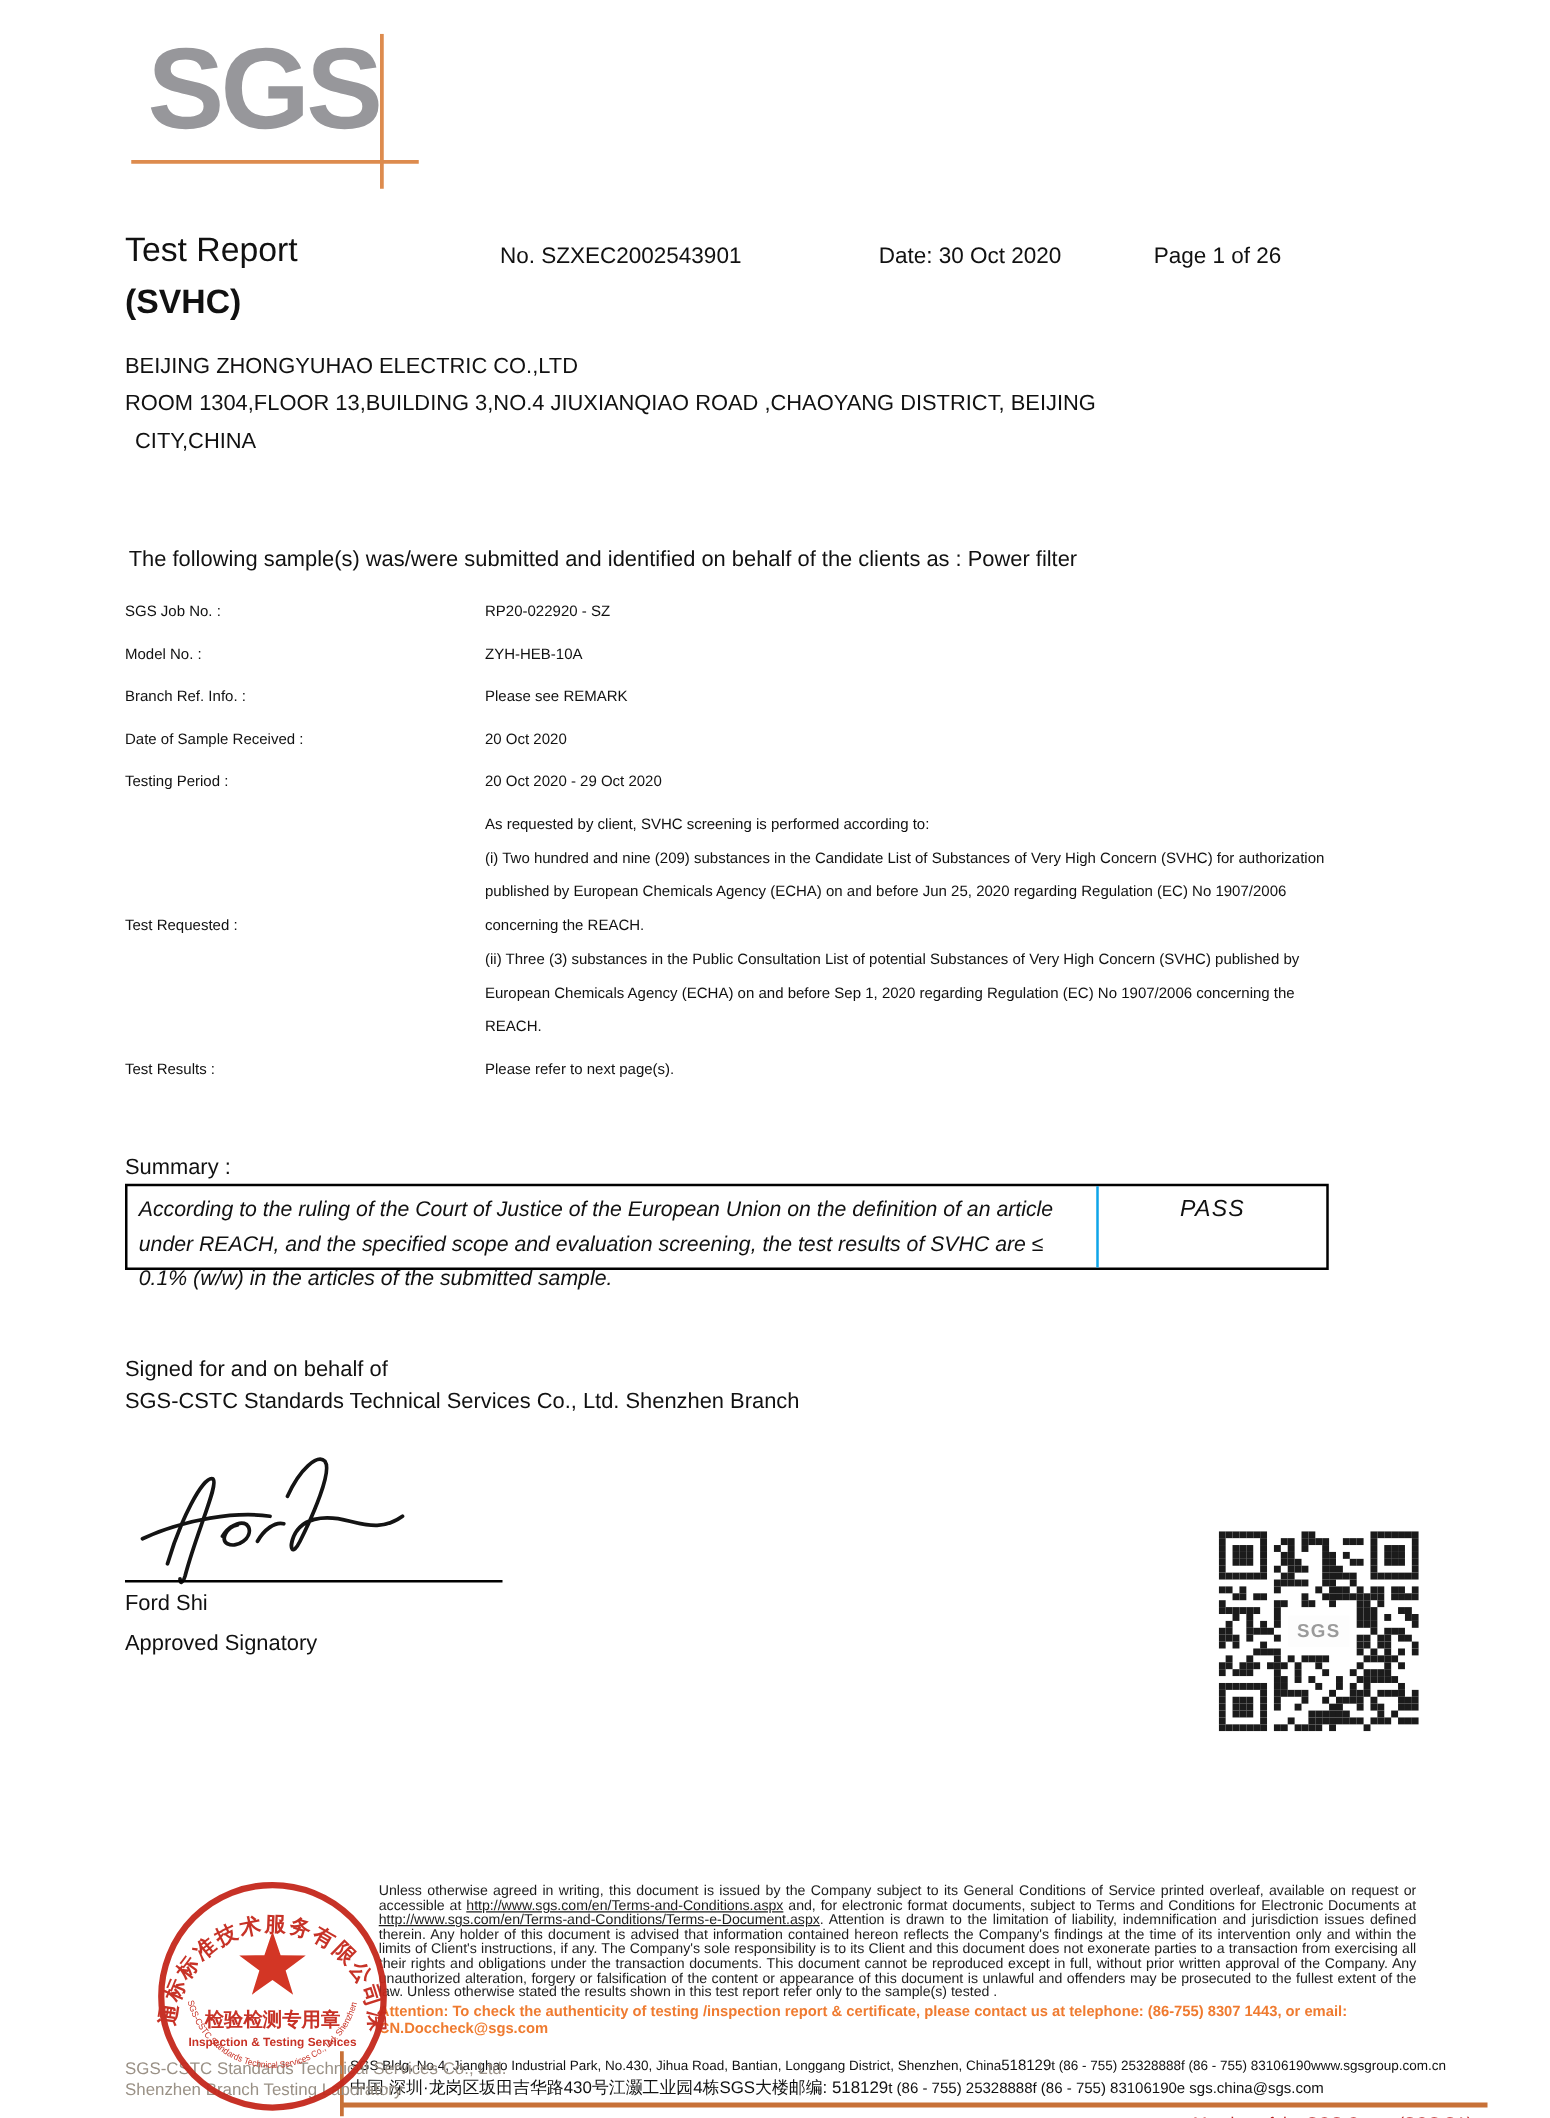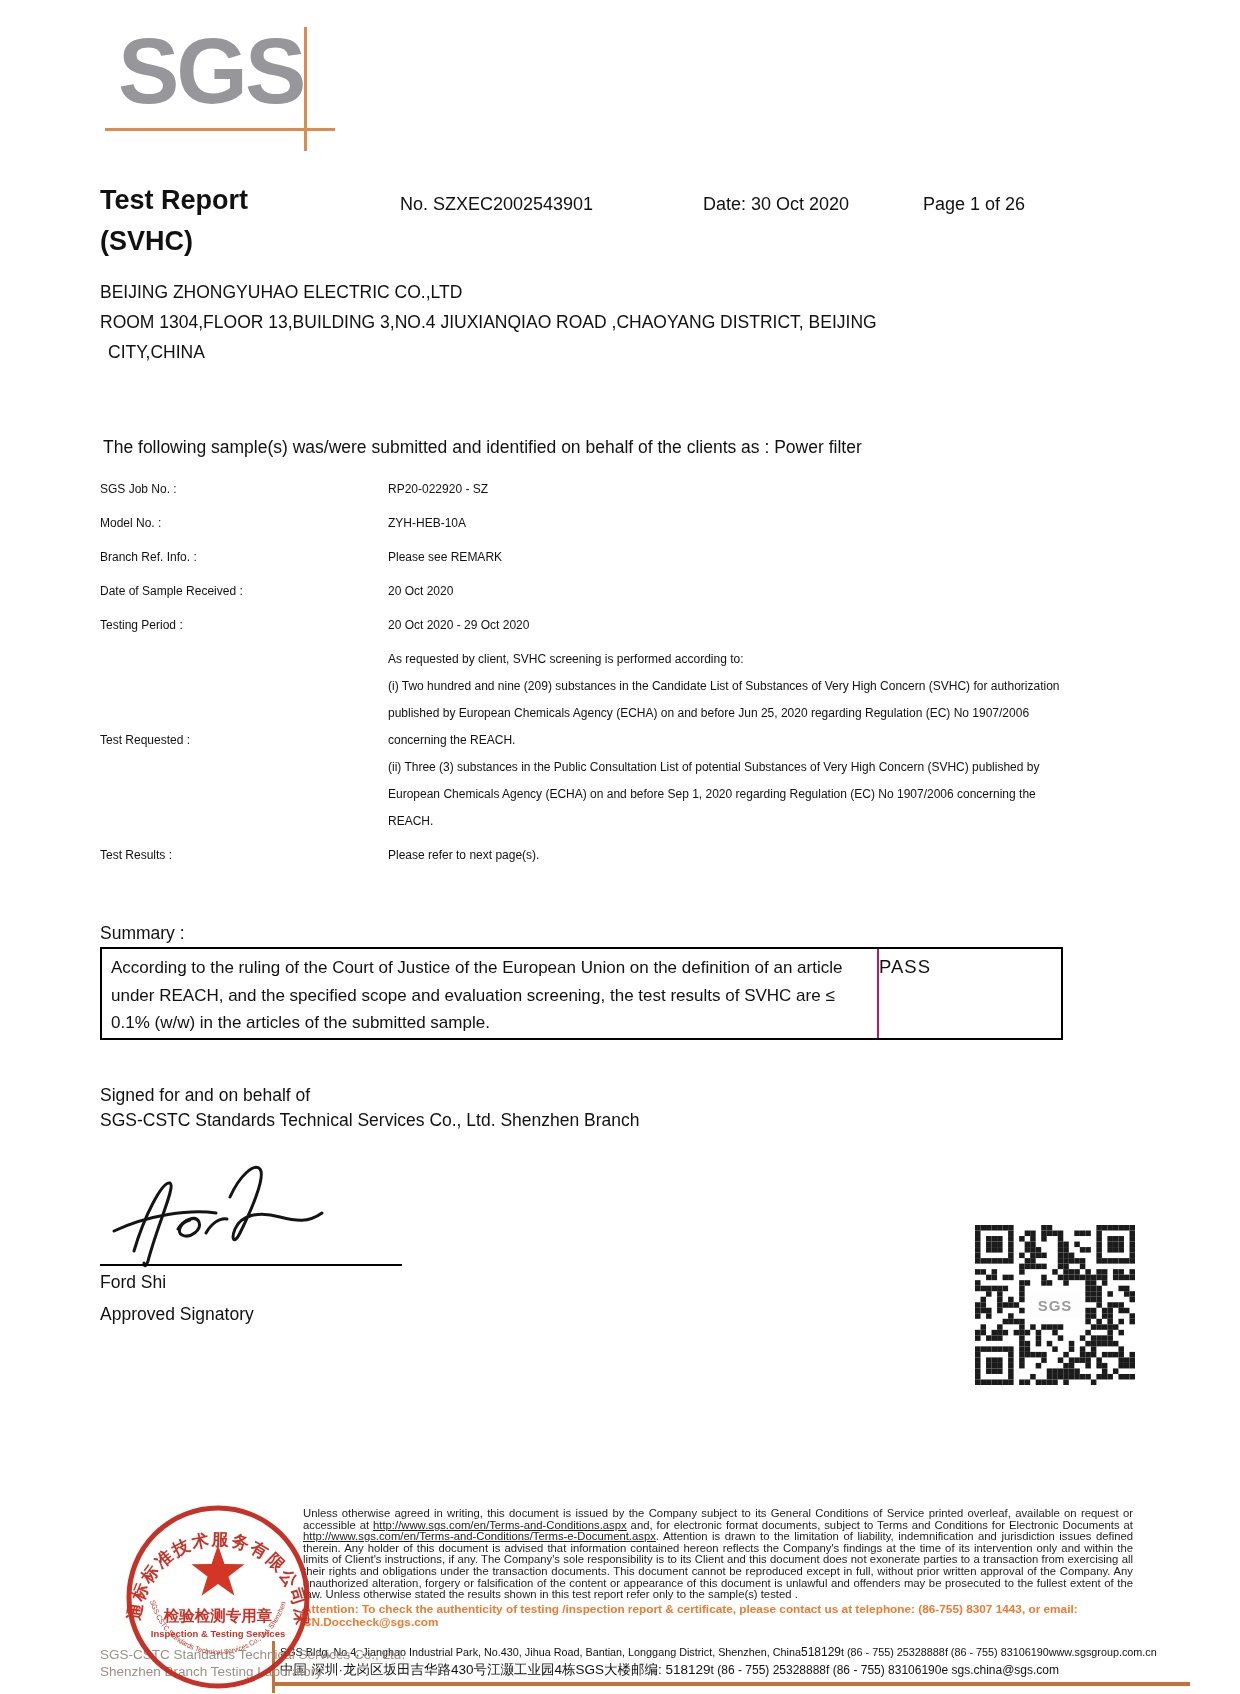--- a/index.html
+++ b/index.html
@@ -6,42 +6,42 @@
   html,body { background:#ffffff; }
   body { font-family:"Liberation Sans","DejaVu Sans",sans-serif; color:#111; }
   .page { position:relative; width:1240px; height:1694px; background:#fff; overflow:hidden;margin-top:27px; }
 
   
   .logo-text { position:absolute; left:118px; top:-8px; font-size:92px; font-weight:bold;
                color:#97979b; letter-spacing:-3px; font-family:"Liberation Sans",sans-serif; }
   .logo-underline { position:absolute; left:105px; top:101px; width:230px; height:3px; background:#dd8b4e; }
   .logo-vline { position:absolute; left:304px; top:0; width:3px; height:124px; background:#dd8b4e; }
 
-  .title { position:absolute; left:100px; top:158px; font-size:27px; font-weight:bold; }
+  .title { position:absolute; left:100px; top:158px; font-size:27px; font-weight:normal; }
   .title2 { position:absolute; left:100px; top:199px; font-size:27px; font-weight:bold;text-align:right; }
   .meta { position:absolute; top:167px; font-size:18px; }
   .meta-no   { left:400px; }
   .meta-date { left:703px; }
   .meta-page { left:923px; }
 
   .client { position:absolute; left:100px; top:250px; font-size:17.5px; line-height:30px; width:1000px; }
   .client .l3 { padding-left:8px; }
 
   .intro { position:absolute; left:103px; top:410px; font-size:17.5px; }
 
   .fields { position:absolute; left:100px; top:449px; width:990px; }
   .field-row { display:flex; align-items:center; margin-bottom:7px; font-size:12px; line-height:27px; }
   .field-label { width:288px; flex:none; }
   .field-value { width:672px; white-space:pre-line; }
 
   .summary-label { position:absolute; left:100px; top:896px; font-size:17.5px; }
-  .summary-box { position:absolute; left:100px; top:920px; width:963px; height:93px;
-                 border:2px solid #000; display:flex; }
+  .summary-box { position:absolute; left:100px; top:920px; width:963px; height:69px;
+                 border:2px solid #000; display:flex;font-style:italic; }
   .summary-text { width:775px; padding:5px 10px 0 9px; font-size:17px; line-height:27.5px; }
-  .summary-pass { flex:1; border-left:2px solid #be185d; text-align:left; padding-top:7px;
+  .summary-pass { flex:1; border-left:2px solid #0ea5e9; text-align:center; padding-top:7px;
                   font-size:18.5px; letter-spacing:1px; }
 
   .signed { position:absolute; left:100px; top:1056px; font-size:17.5px; line-height:25px; }
   .sig-svg { position:absolute; left:104px; top:1128px; }
   .sig-line { position:absolute; left:100px; top:1237px; width:302px; height:2px; background:#000; }
   .sig-name { position:absolute; left:100px; top:1245px; font-size:17.5px; }
   .sig-role { position:absolute; left:100px; top:1277px; font-size:17.5px; }
 
   .qr-wrap { position:absolute; left:975px; top:1198px; width:160px; height:160px; }
   .qr-label { position:absolute; left:50%; top:50%; transform:translate(-50%,-50%);

